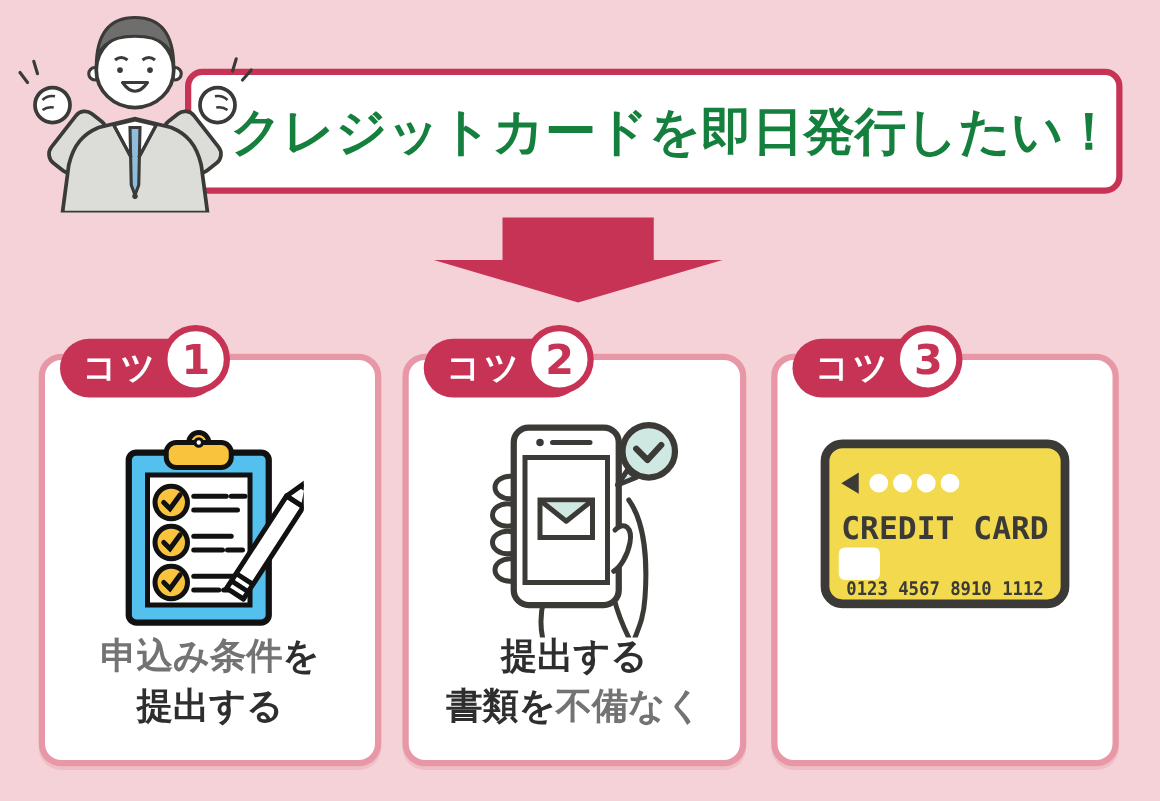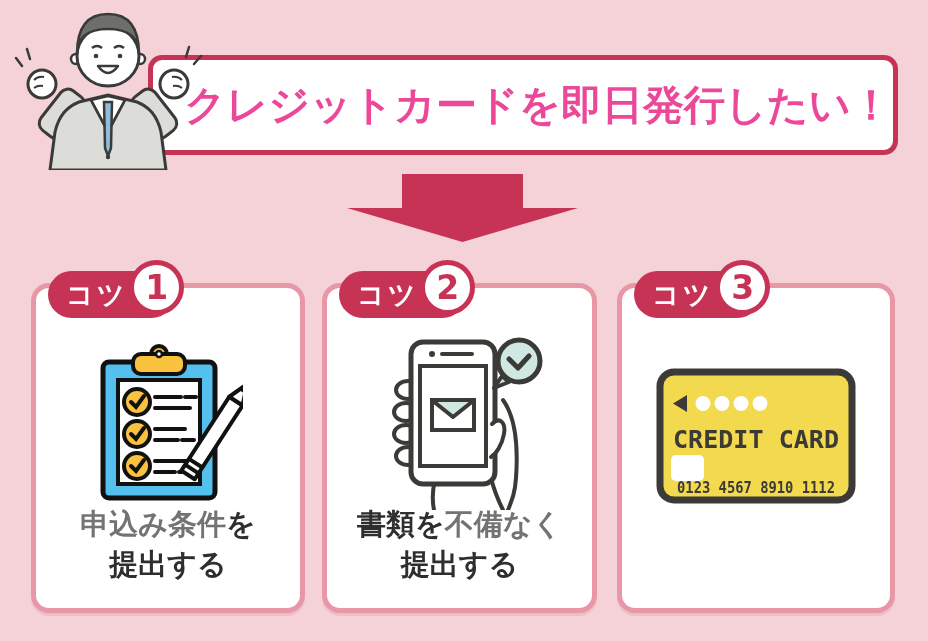--- a/index.html
+++ b/index.html
@@ -8,21 +8,21 @@
     position:relative; width:928px; height:641px;
     background:#f5d2d8; overflow:hidden;
   }
   
   .banner {
     position:absolute; left:148px; top:55px; width:750px; height:100px;
     background:#ffffff; border:5px solid #c73355; border-radius:14px;
     display:flex; align-items:center; justify-content:center; z-index:1;
   }
   .banner-title {
-    font-size:41px; font-weight:900; color:#ec4899; letter-spacing:0px;
+    font-size:41px; font-weight:900; color:#15803d; letter-spacing:0px;
     padding-left:30px; white-space:nowrap;
   }
   .man { position:absolute; left:8px; top:2px; width:200px; height:168px; z-index:2; }
   
   .arrow { position:absolute; left:345px; top:172px; width:235px; height:72px; z-index:1; }
   
   .tip-card {
     position:absolute; top:283px; height:330px;
     background:#ffffff; border:5px solid #e897a6; border-radius:18px;
     box-shadow:0 3px 0 rgba(200,80,110,0.15);
@@ -37,21 +37,21 @@
     letter-spacing:3px; margin-right:-46px;
   }
   .badge-num {
     width:55px; height:55px; border-radius:50%; background:#ffffff;
     border:5px solid #c73355; color:#c73355; font-weight:800; font-size:33px;
     display:flex; align-items:center; justify-content:center; position:relative; top:-3px;
   }
   .tip-icon { position:absolute; left:0; right:0; display:flex; justify-content:center; }
   .c1 .tip-icon { top:48px; }
   .c2 .tip-icon { top:40px; }
-  .c3 .tip-icon { top:80px; }
+  .c3 .tip-icon { top:63px; }
   .tip-caption {
     position:absolute; bottom:24px; left:0; right:0; text-align:center;
     font-size:29px; font-weight:800; color:#2e2e2e; line-height:40px;
   }
   .red { color:#737373; }
 </style>
 </head>
 <body>
 
 <div id="canvas">
@@ -168,22 +168,22 @@
         <path d="M117 96 C125 88 131 95 129 106 C127 117 121 126 116 129" fill="#ffffff" stroke="#3c3a36" stroke-width="4" stroke-linecap="round"></path>
 
         <g>
           <polygon points="127,48 119,60 134,54" fill="#cfe8e2" stroke="#3c3a36" stroke-width="4" stroke-linejoin="round"></polygon>
           <circle cx="144" cy="33" r="21" fill="#cfe8e2" stroke="#3c3a36" stroke-width="5"></circle>
           <path d="M134 31 L143 40 L154 28" fill="none" stroke="#3c3a36" stroke-width="5" stroke-linecap="round" stroke-linejoin="round"></path>
         </g>
       </svg>
     </div>
     <div class="tip-caption">
+      <div>提出する</div>
       <div><span>書類を</span><span class="red">不備なく</span></div>
-      <div>提出する</div>
     </div>
   </div>
 
   <div class="tip-card c3">
     <div class="badge">
       <div class="badge-pill">コツ</div>
       <div class="badge-num">3</div>
     </div>
     <div class="tip-icon">
       <svg width="200" height="136" viewBox="0 0 200 136">

